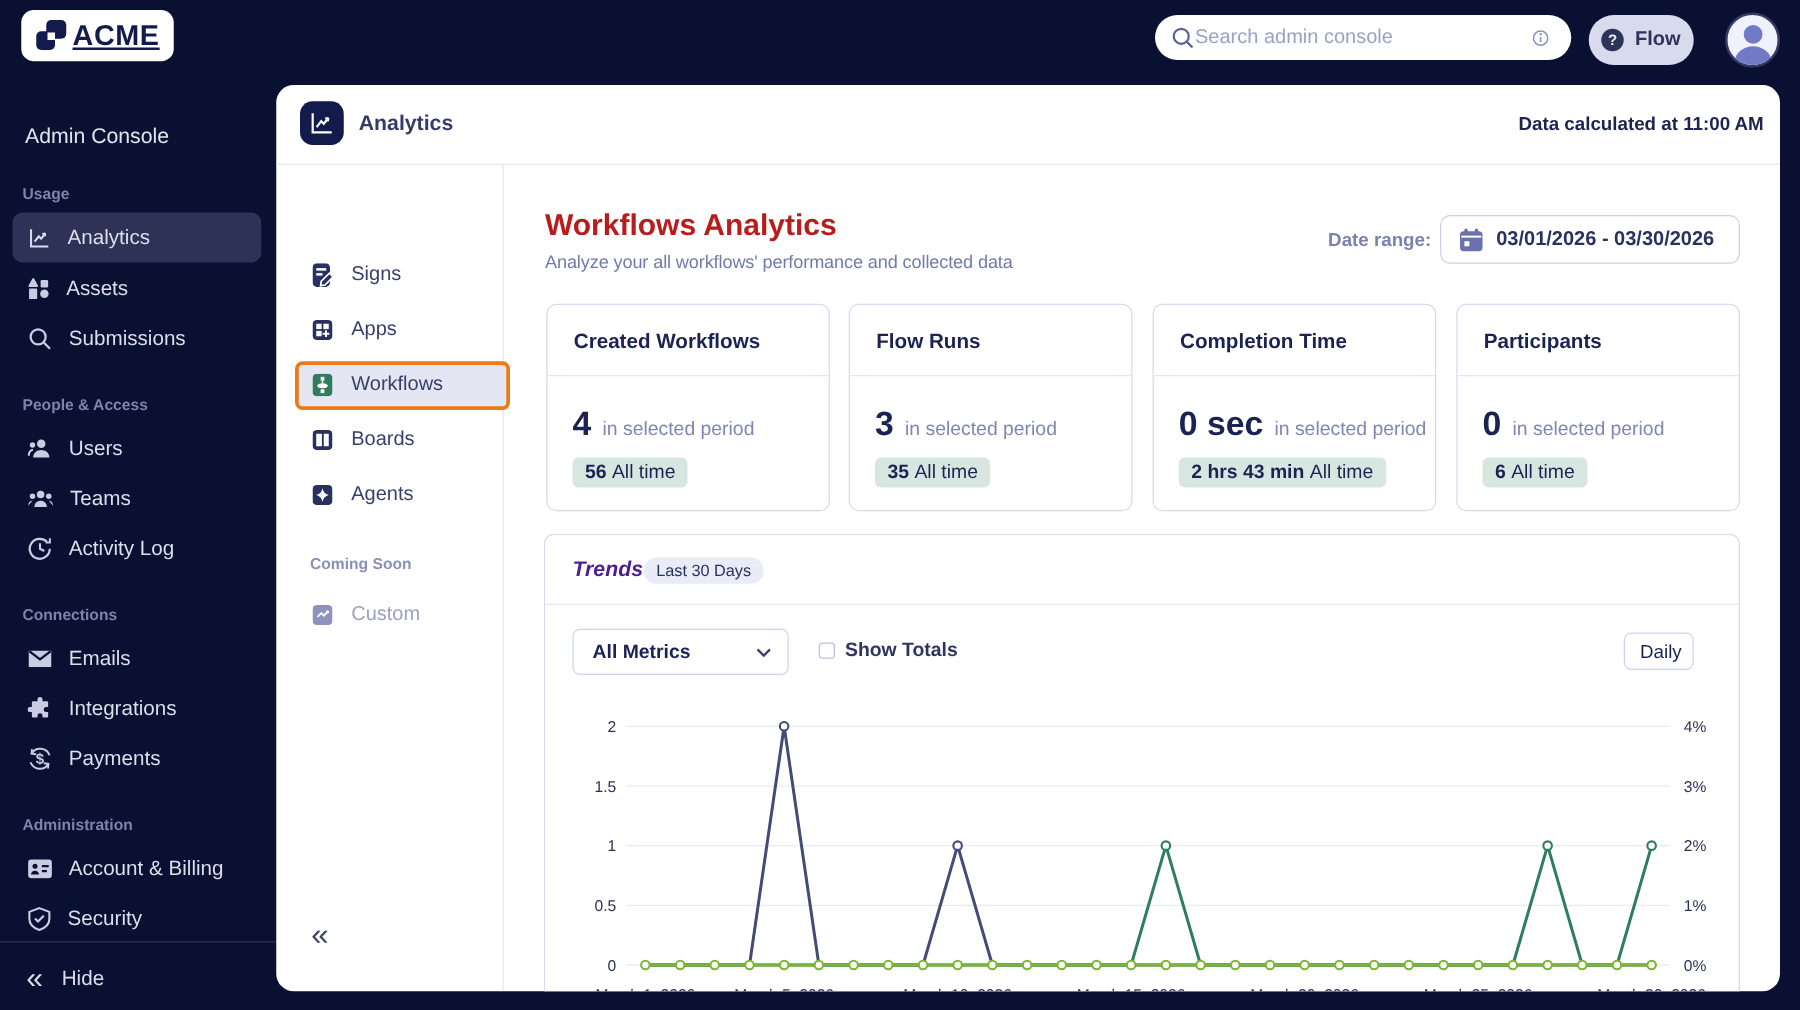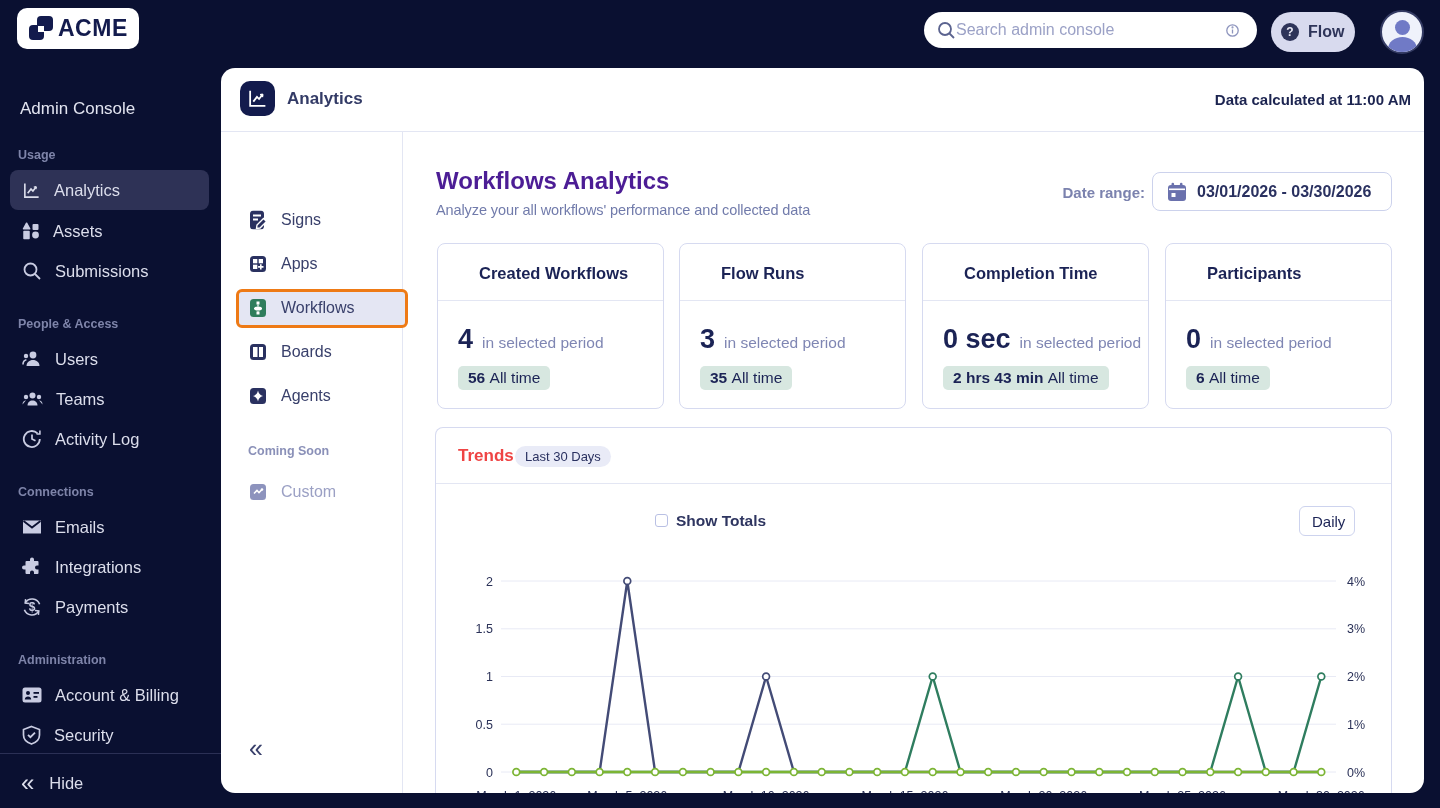--- a/index.html
+++ b/index.html
@@ -4,21 +4,21 @@
 <style>
   * { margin:0; padding:0; box-sizing:border-box; }
   html,body { width:1440px; height:808px; background:#0A1031; font-family:"Liberation Sans", sans-serif; overflow:hidden; position:relative; }
   .abs { position:absolute; }
   
   .logo { left:17px; top:8px; width:122px; height:41px; background:#fff; border-radius:10px; display:flex; align-items:center; }
   .logo-mark { position:relative; width:26px; height:26px; margin-left:12px; }
   .logo-mark .sq1 { position:absolute; left:8px; top:0px; width:16px; height:15px; background:#131B4D; border-radius:4px; }
   .logo-mark .sq2 { position:absolute; left:0px; top:9px; width:15px; height:15px; background:#131B4D; border-radius:4px; }
   .logo-mark .sq3 { position:absolute; left:9px; top:10px; width:6px; height:6px; background:#fff; }
-  .logo-text { color:#131B4D; font-weight:bold; font-size:23px; letter-spacing:0.5px; margin-left:3px; }
+  .logo-text { color:#131B4D; font-weight:bold; font-size:23px; letter-spacing:0.5px; margin-left:3px;text-decoration:underline; }
   .search { left:924px; top:12px; width:333px; height:36px; background:#fff; border-radius:18px; display:flex; align-items:center; }
   .search .ph { color:#9BA1C6; font-size:16px; }
   .help { left:1271px; top:12px; width:84px; height:40px; background:#D8DAEE; border-radius:20px; display:flex; align-items:center; }
   .help .q { width:18px; height:18px; border-radius:50%; background:#2E3459; color:#E8E9F4; font-size:12px; font-weight:bold; display:flex; align-items:center; justify-content:center; margin-left:10px; }
   .help .t { color:#2E3459; font-size:16px; font-weight:bold; margin-left:9px; }
   .avatar { left:1380px; top:10px; width:44px; height:44px; border-radius:50%; background:#EFF2FB; border:2px solid #343B63; overflow:hidden; }
   .avatar .head { position:absolute; left:13px; top:8px; width:15px; height:15px; border-radius:50%; background:#707AC6; }
   .avatar .body { position:absolute; left:6px; top:25px; width:29px; height:24px; border-radius:50%; background:#707AC6; }
   
   .side-title { left:20px; top:99px; color:#E2E4F0; font-size:17px; }
@@ -35,34 +35,34 @@
   .card .hdr-right { right:13px; top:23px; color:#1C2450; font-size:15px; font-weight:bold; }
   .hdr-line { left:0; top:63px; width:1203px; height:1px; background:#E3E6F3; }
   .innernav { left:0; top:64px; width:182px; height:661px; border-right:1px solid #E3E6F3; }
   .in-item { left:29px; width:170px; height:44px; line-height:44px; color:#39406B; font-size:16px; font-weight:500; }
   .in-item svg { position:absolute; left:0; top:50%; transform:translateY(-50%); }
   .in-item .txt { position:absolute; left:31px; top:0; }
   .in-sel { left:15px; top:221px; width:172px; height:39px; background:#E4E6F3; border:3px solid #EE7A15; border-radius:6px; }
   .coming { left:27px; top:376px; color:#8A90B8; font-size:12.5px; font-weight:bold; }
   .collapse { left:28px; top:666px; color:#39406B; font-size:25px; }
   
-  .h1 { left:215px; top:99px; color:#4c1d95; font-size:24px; font-weight:bold; }
+  .h1 { left:215px; top:99px; color:#b91c1c; font-size:24px; font-weight:bold; }
   .sub { left:215px; top:134px; color:#717BAB; font-size:14.5px; letter-spacing:-0.1px; }
   .dr-label { left:780px; top:116px; width:144px; text-align:right; color:#7B82AE; font-size:15px; font-weight:bold; }
   .dr-box { left:931px; top:104px; width:240px; height:39px; border:1px solid #CCD2EC; border-radius:8px; display:flex; align-items:center; }
   .dr-box .txt { color:#2A3160; font-size:16px; font-weight:bold; margin-left:10px; }
   .stat { top:175px; width:227px; height:166px; border:1px solid #D6DAF0; border-radius:8px; background:#fff; }
-  .stat .title { position:absolute; left:21px; top:20px; color:#1B2355; font-size:16.5px; font-weight:bold;margin-left:20px; }
+  .stat .title { position:absolute; left:21px; top:20px; color:#1B2355; font-size:16.5px; font-weight:bold; }
   .stat .div { position:absolute; left:0; top:56px; width:100%; height:1px; background:#E3E6F3; }
   .stat .numrow { position:absolute; left:20px; top:80px; display:flex; align-items:baseline; white-space:nowrap; }
   .stat .num { color:#1B2355; font-size:27px; font-weight:bold; }
   .stat .per { color:#7F86B3; font-size:15.5px; margin-left:9px; }
   .stat .badge { position:absolute; left:20px; top:122px; height:24px; background:#D7E7E0; border-radius:5px; color:#1B2355; font-size:15.5px; display:flex; align-items:center; padding:0 10px; white-space:nowrap; }
   .trends { left:214px; top:359px; width:957px; height:400px; border:1px solid #D6DAF0; border-radius:8px 8px 0 0; border-bottom:none; background:#fff; }
-  .t-title { left:22px; top:18px; color:#ef4444; font-size:17px; font-weight:bold; }
+  .t-title { left:22px; top:18px; color:#4c1d95; font-size:17px; font-weight:bold;font-style:italic; }
   .t-pill { left:79px; top:18px; height:21px; background:#E9EBF7; border-radius:11px; color:#2A3160; font-size:13px; display:flex; align-items:center; padding:0 10px; }
   .t-line { left:0; top:55px; width:955px; height:1px; background:#E3E6F3; }
   .m-box { left:22px; top:75px; width:173px; height:37px; border:1px solid #CDD3EE; border-radius:6px; display:flex; align-items:center; justify-content:space-between; }
   .m-box .txt { color:#1B2355; font-size:15.5px; font-weight:bold; margin-left:15px; }
   .cb { left:219px; top:86px; width:13px; height:13px; border:1.5px solid #B9C0E4; border-radius:3px; }
   .cb-label { left:240px; top:84px; color:#2E3560; font-size:15.5px; font-weight:bold; }
   .d-box { left:863px; top:78px; width:56px; height:30px; border:1px solid #CDD3EE; border-radius:6px; display:flex; align-items:center; justify-content:space-between; }
   .d-box .txt { color:#1B2355; font-size:15px; margin-left:12px; }
 </style>
 </head>
@@ -314,20 +314,26 @@
         <span class="num">0</span>
         <span class="per">in selected period</span>
       </div>
       <div class="badge"><b>6</b>&nbsp;All time</div>
     </div>
 
   <div class="abs trends">
     <div class="abs t-title">Trends</div>
     <div class="abs t-pill">Last 30 Days</div>
     <div class="abs t-line"></div>
+    <div class="abs m-box">
+        <span class="txt">All Metrics</span>
+        <svg style="margin-right:13px" width="12" height="8" viewBox="0 0 12 8" fill="none" stroke="#39406B" stroke-width="1.8">
+          <path d="M1 1.5 L6 6.5 L11 1.5"></path>
+        </svg>
+      </div>
     <div class="abs cb"></div>
     <div class="abs cb-label">Show Totals</div>
     <div class="abs d-box">
         <span class="txt">Daily</span>
         <svg style="margin-right:10px" width="10" height="7" viewBox="0 0 12 8" fill="none" stroke="#39406B" stroke-width="1.8">
           <path d="M1 1.5 L6 6.5 L11 1.5"></path>
         </svg>
       </div>
     <div class="abs" id="chart" style="left:0;top:133px;width:956px;height:300px"><svg width="956" height="300" viewBox="0 0 956 300" font-family="Liberation Sans, sans-serif">
 <line x1="65" y1="20.0" x2="900" y2="20.0" stroke="#E8EAF5" stroke-width="1"></line>

